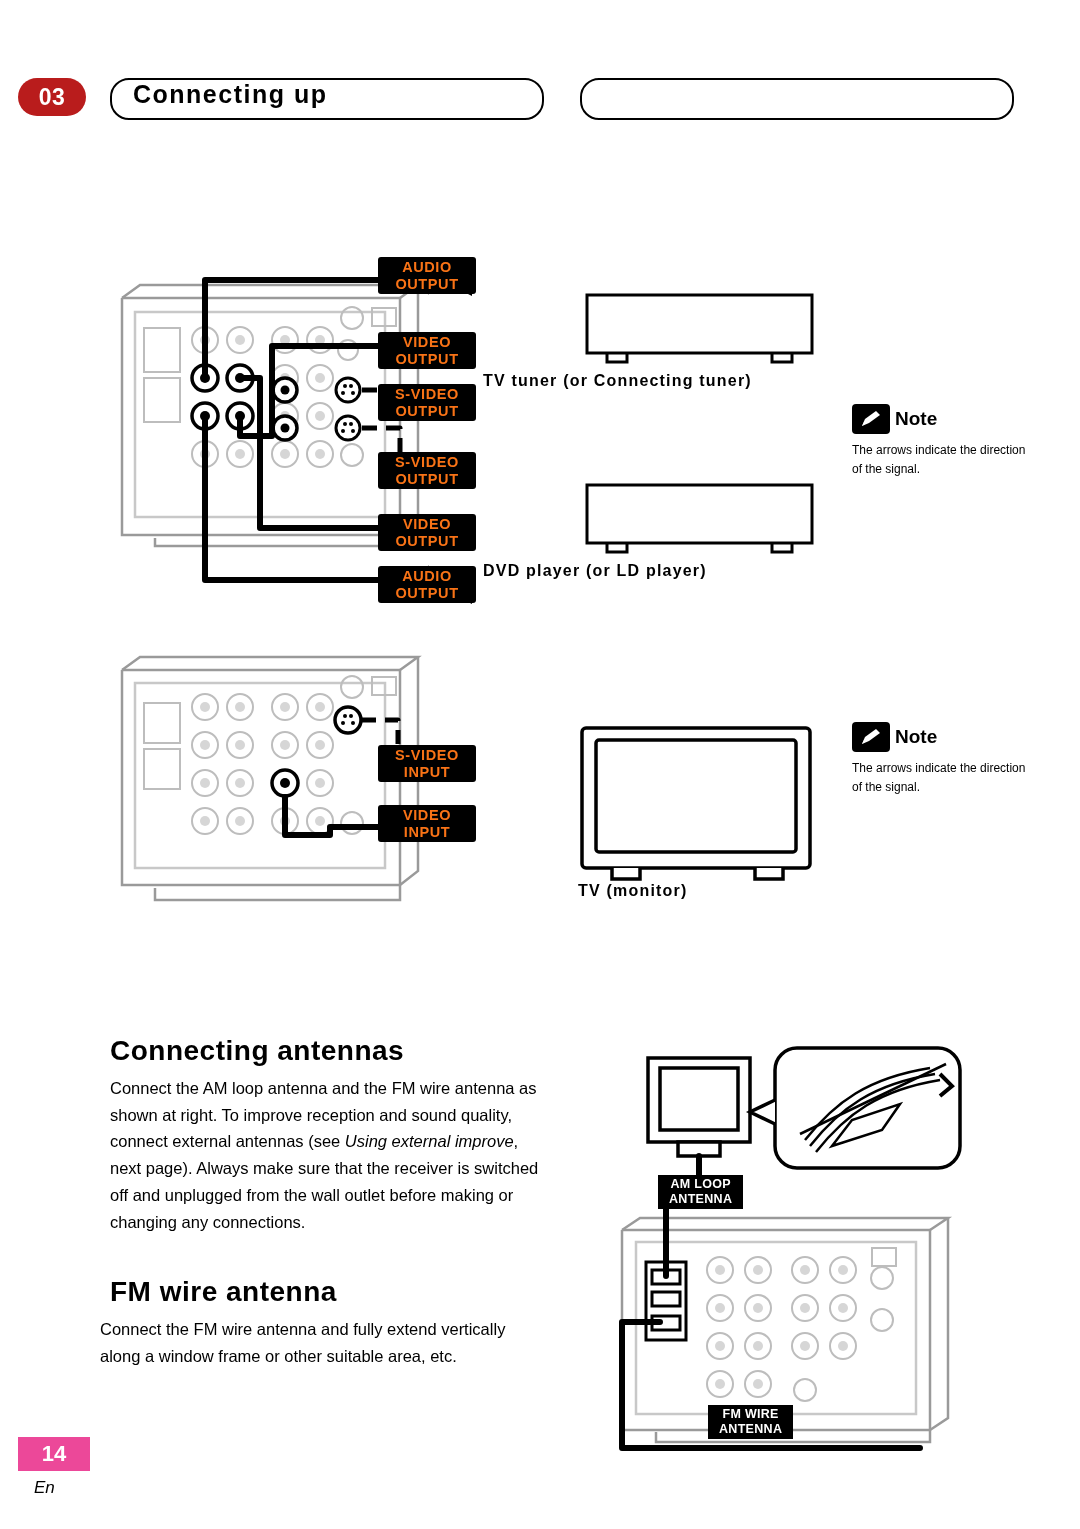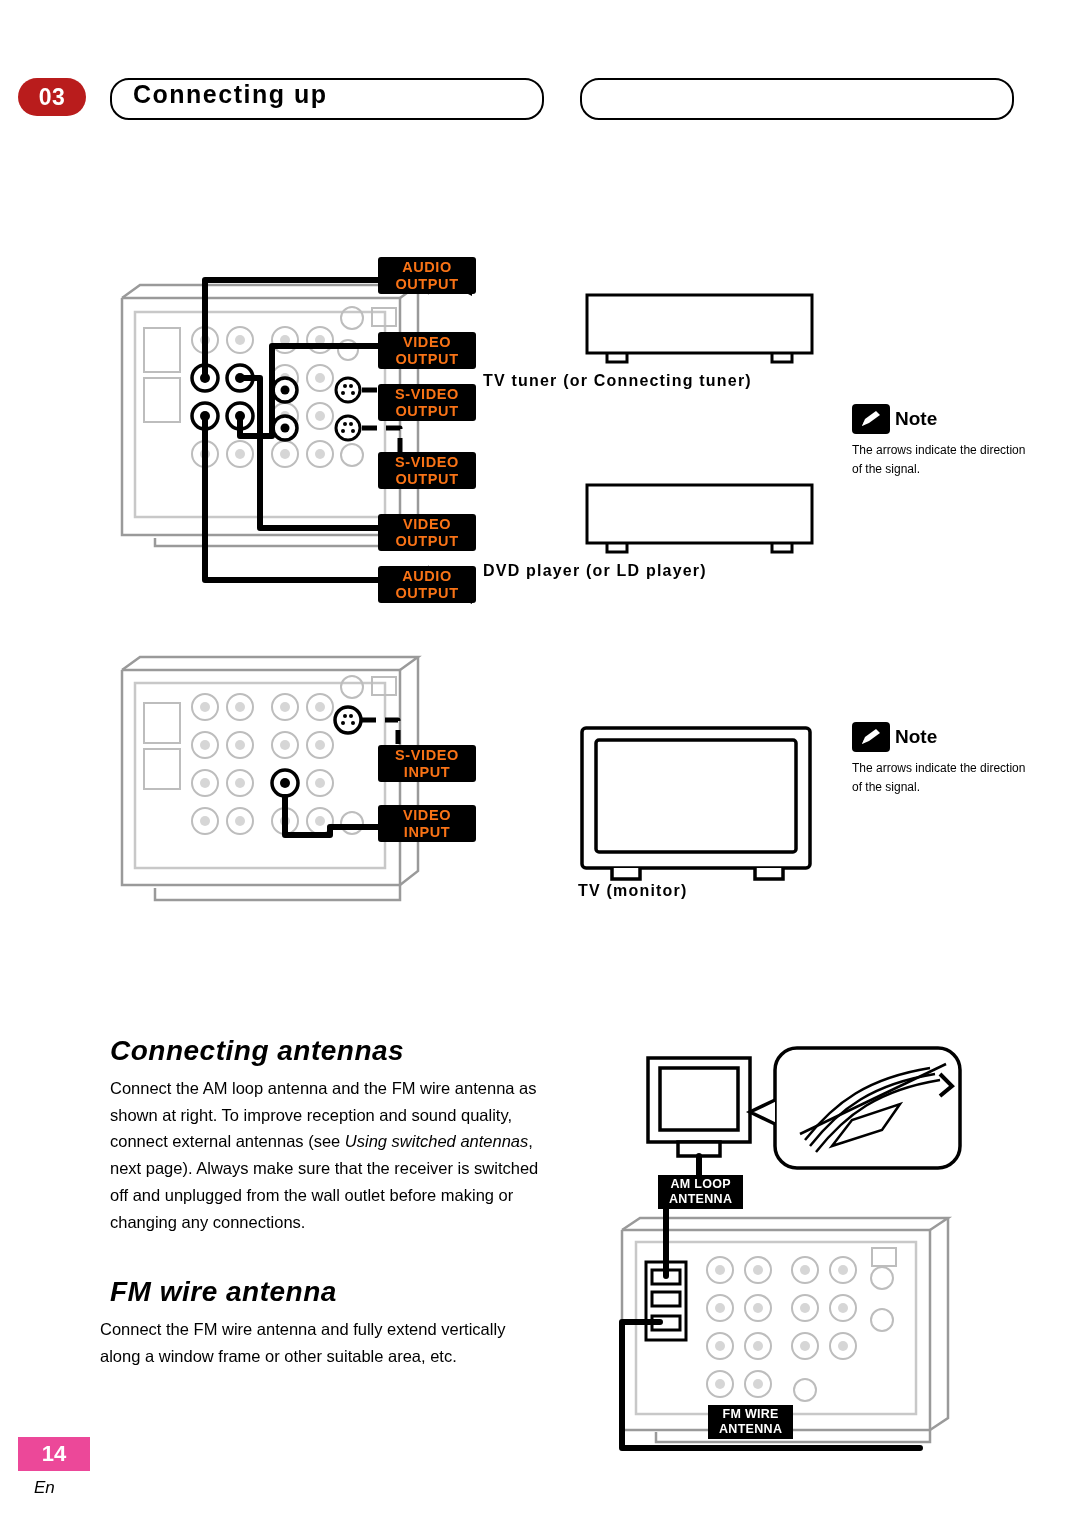--- a/index.html
+++ b/index.html
@@ -59,21 +59,21 @@
   .note-icon {
     width:38px; height:30px; background:#000; border-radius:4px;
     display:flex; align-items:center; justify-content:center;
   }
   .note-title { font-size:19px; font-weight:bold; }
   .note-body { font-size:12px; line-height:1.55; margin-top:7px; }
 
   
   h2.section {
     position:absolute;
-    font-size:28px; font-weight:bold; font-style:italic;
+    font-size:28px; font-weight:bold; 
     letter-spacing:0.5px; margin:0;
   }
   p.body {
     position:absolute;
     font-size:16.5px; line-height:1.62; margin:0;
     width:430px;
   }
   p.body i { font-style:italic; }
 
   
@@ -381,21 +381,21 @@
           <path d="M3 17 L6 15 L5 13 Z" fill="#fff"></path>
         </svg>
     </span>
     <span class="note-title">Note</span>
   </div>
   <div class="note-body">The arrows indicate the direction of the signal.</div>
 </div>
 
 <h2 class="section" style="left:110px; top:1035px;">Connecting antennas</h2>
 <p class="body" style="left:110px; top:1075px;">
-  <span>Connect the AM loop antenna and the FM wire antenna as shown at right. To improve reception and sound quality, connect external antennas (see </span><i>Using switched antennas</i><span>, next page). Always make sure that the receiver is switched off and unplugged from the wall outlet before making or changing any connections.</span>
+  <span>Connect the AM loop antenna and the FM wire antenna as shown at right. To improve reception and sound quality, connect external antennas (see </span><i>Using external improve</i><span>, next page). Always make sure that the receiver is switched off and unplugged from the wall outlet before making or changing any connections.</span>
 </p>
 
 <h2 class="section" style="left:110px; top:1276px;">FM wire antenna</h2>
 <p class="body" style="left:100px; top:1316px; width:420px;">Connect the FM wire antenna and fully extend vertically along a window frame or other suitable area, etc.</p>
 
 <div id="antenna-diagram">
   <svg width="400" height="430" viewBox="0 0 400 430">
 
     <g stroke="#000" fill="#fff" stroke-width="3.5">
       <path d="M48,28 L150,28 L150,112 L48,112 Z"></path>

